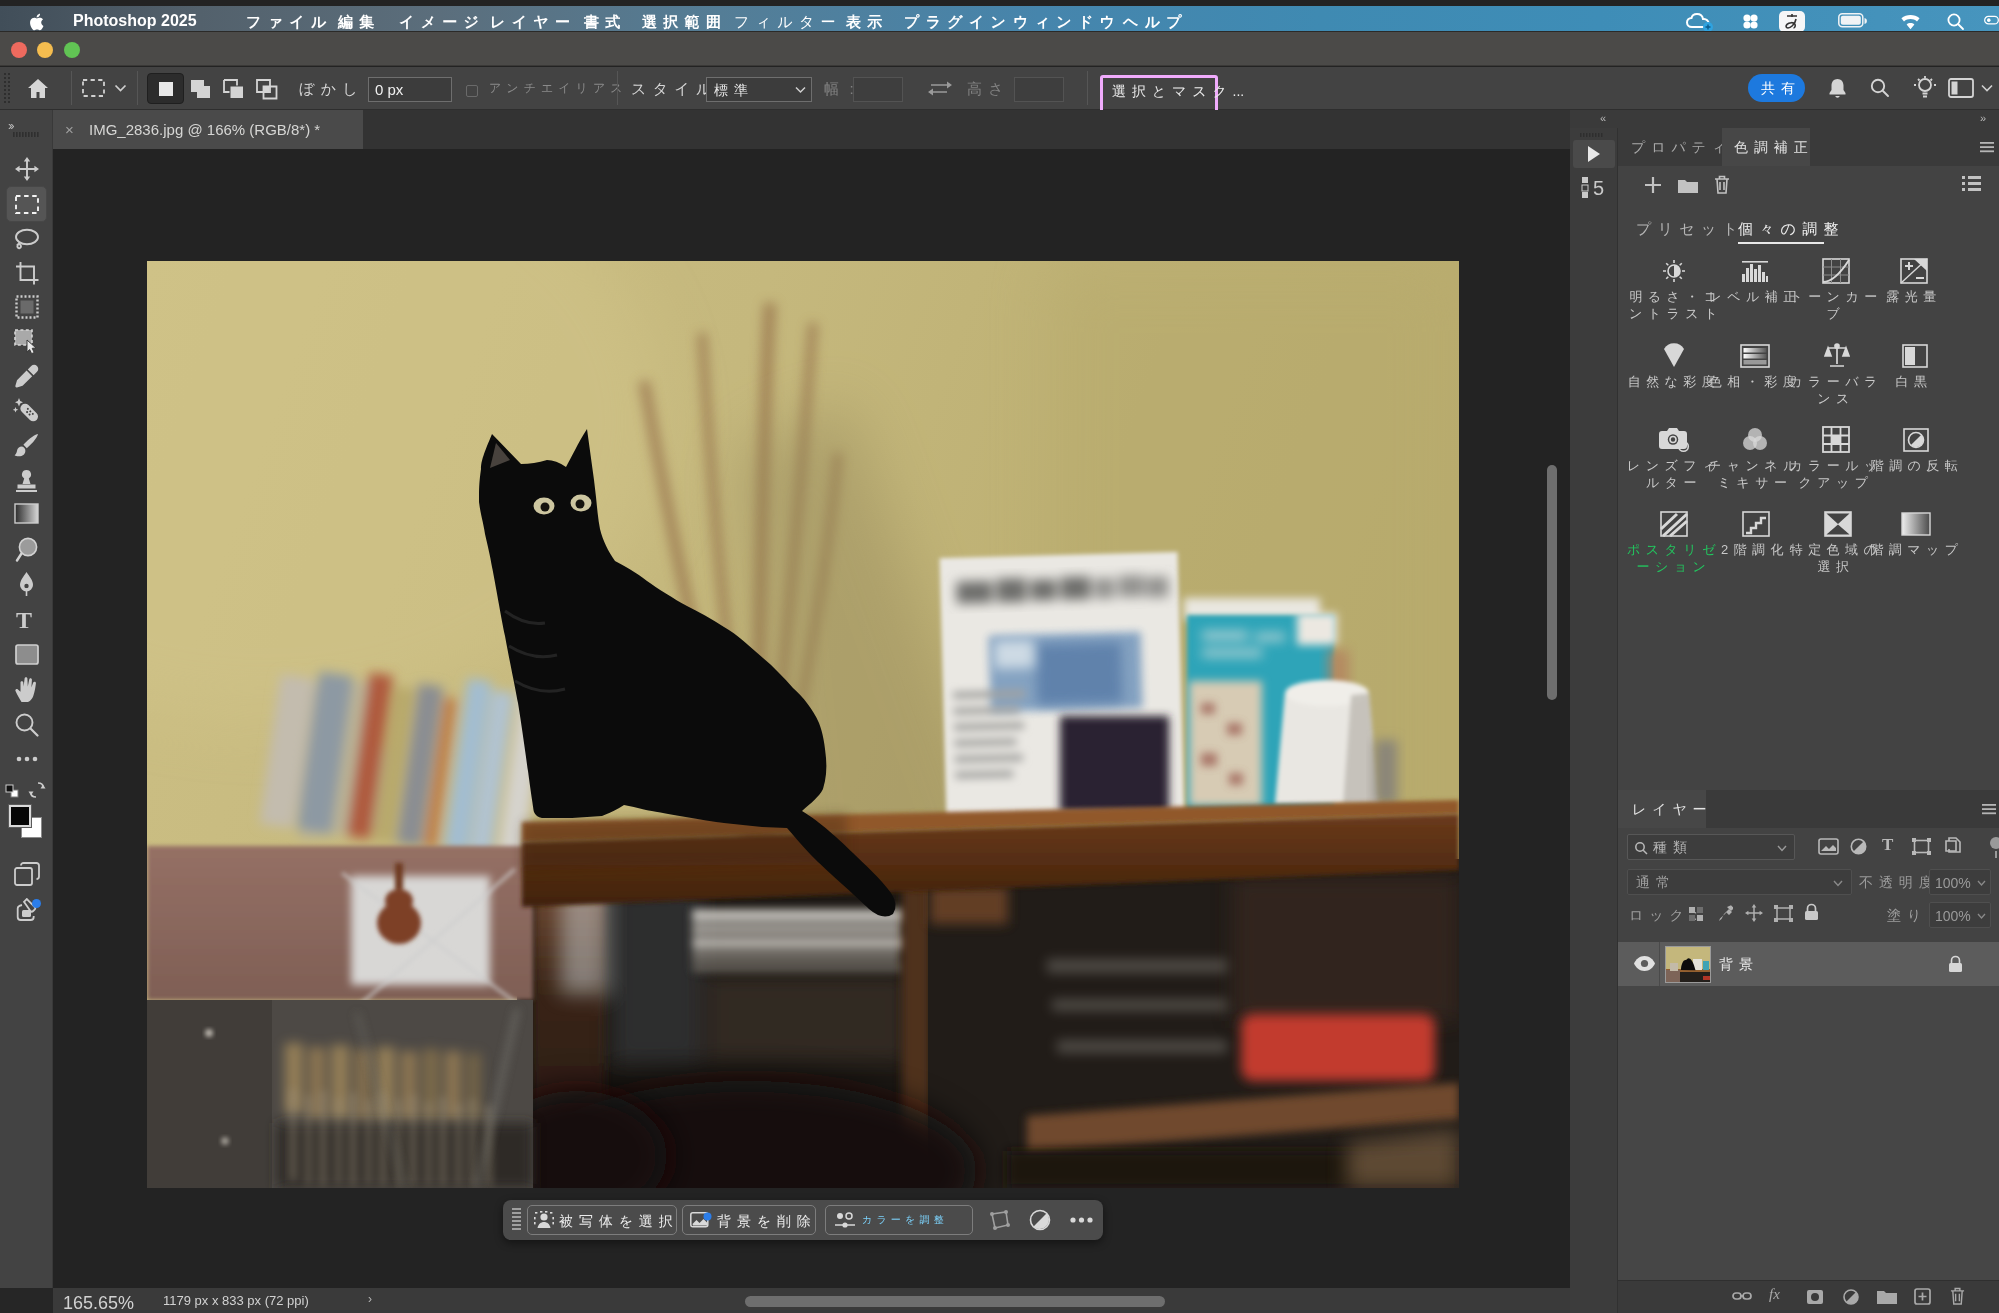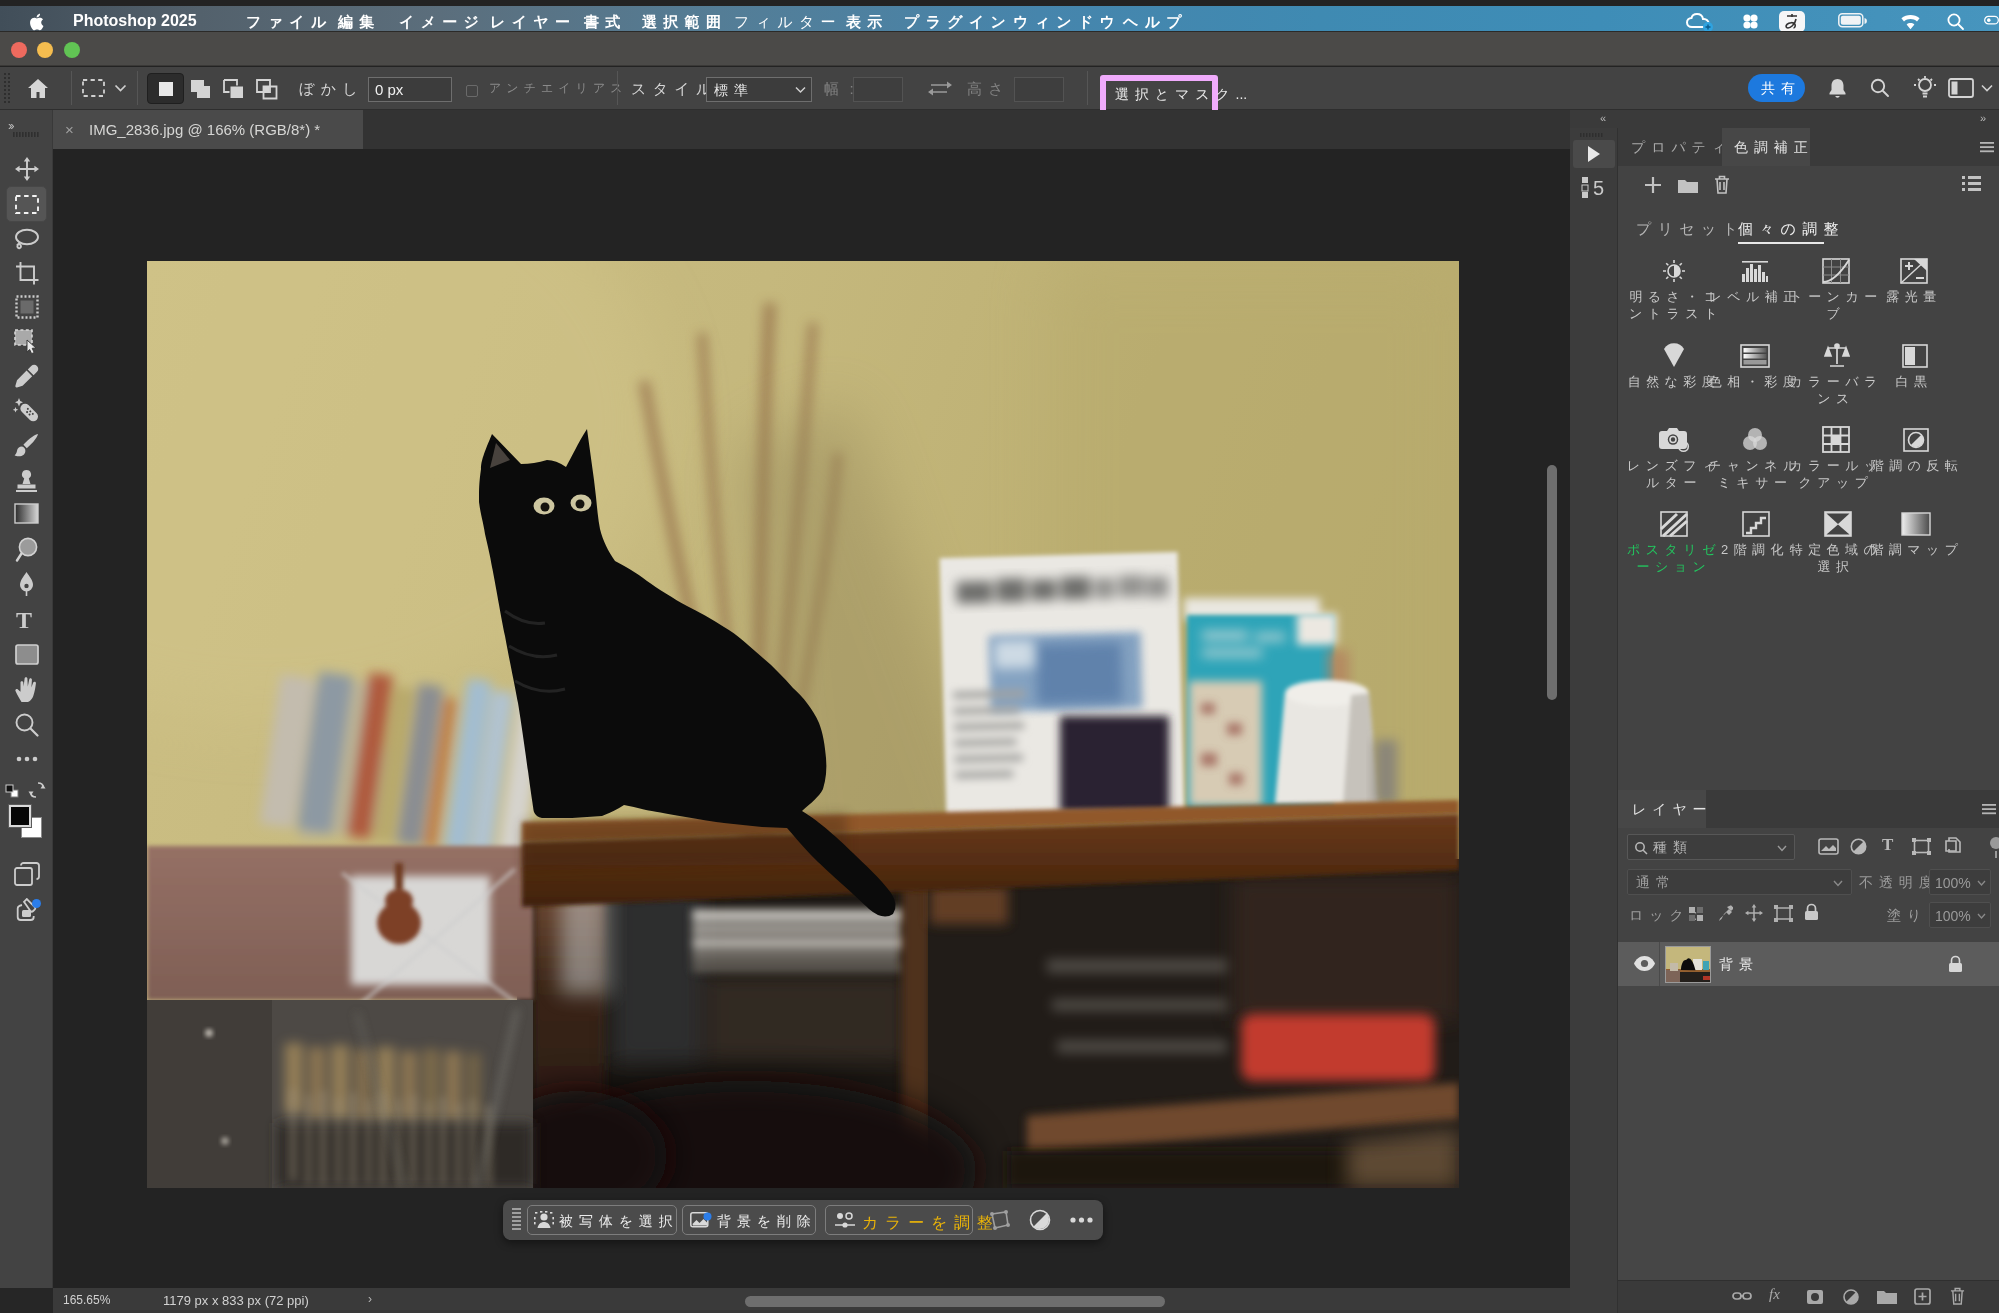--- a/index.html
+++ b/index.html
@@ -134,21 +134,21 @@
   </div>
   <div class="abs jp" style="left:824px;top:13px;font-size:15px;color:#828282;">幅<span style="letter-spacing:0">&nbsp;:</span></div>
   <div class="abs" style="left:853px;top:10px;width:50px;height:25px;background:#3e3e3e;border:1px solid #535353;"></div>
   <svg class="abs" style="left:927px;top:13px;" width="26" height="17" viewBox="0 0 26 17">
     <path fill="none" stroke="#9a9a9a" stroke-width="1.7" d="M4 5h16M4 12h16"></path>
     <path fill="#9a9a9a" d="M20 1.5 25 5l-5 3.5zM6 8.5 1 12l5 3.5z"></path>
   </svg>
   <div class="abs jp" style="left:967px;top:13px;font-size:15px;color:#828282;">高さ<span style="letter-spacing:0">&nbsp;:</span></div>
   <div class="abs" style="left:1014px;top:10px;width:50px;height:25px;background:#3e3e3e;border:1px solid #535353;"></div>
   <div class="abs" style="left:1087px;top:4px;width:1px;height:34px;background:#565656;"></div>
-  <div class="abs" style="left:1100px;top:8px;width:118px;height:45px;border:6px solid #f0abfc;border-radius:3px;">
+  <div class="abs" style="left:1100px;top:8px;width:118px;height:45px;border:3px solid #f0abfc;border-radius:3px;">
     <div class="abs jp" style="left:9px;top:5px;font-size:14px;color:#ececec;">選択とマスク<span style="letter-spacing:0">...</span></div>
   </div>
   <div class="abs" style="left:1748px;top:7px;width:57px;height:28px;border-radius:14px;background:#1d79de;">
     <div class="abs jp" style="left:13px;top:6px;font-size:14px;color:#ffffff;">共有</div>
   </div>
   <svg class="abs" style="left:1827px;top:10px;" width="21" height="22" viewBox="0 0 21 22">
     <path fill="#d4d4d4" d="M10.5 2c-3.6 0-6 2.8-6 6.5v4.5L2.5 16v1.5h16V16l-2-3V8.5c0-3.7-2.4-6.5-6-6.5zM8.2 19a2.4 2.4 0 0 0 4.6 0z"></path>
   </svg>
   <svg class="abs" style="left:1869px;top:10px;" width="21" height="21" viewBox="0 0 21 21">
     <circle cx="9" cy="9" r="6.2" fill="none" stroke="#d4d4d4" stroke-width="1.9"></circle>
@@ -613,21 +613,21 @@
       </svg>
       <div class="abs jp" style="left:34px;top:7px;font-size:14px;color:#ececec;">背景を削除</div>
     </div>
     <div class="abs" style="left:322px;top:5px;width:148px;height:30px;border:1px solid #7d7d7d;border-radius:5px;">
       <svg class="abs" style="left:8px;top:6px;" width="22" height="18" viewBox="0 0 22 18">
         <circle cx="6" cy="4" r="3" fill="#d9d9d9"></circle>
           <circle cx="15" cy="4" r="3" fill="none" stroke="#d9d9d9" stroke-width="1.5"></circle>
         <path d="M1 13h8M13 13h8" stroke="#d9d9d9" stroke-width="1.5"></path>
         <circle cx="11" cy="13" r="2.6" fill="#d9d9d9"></circle>
       </svg>
-      <div class="abs jp" style="left:36px;top:7px;font-size:16px;color:#eab308;">カラーを調整</div>
+      <div class="abs jp" style="left:36px;top:7px;font-size:10px;color:#7dd3fc;">カラーを調整</div>
     </div>
     <svg class="abs" style="left:485px;top:9px;" width="23" height="22" viewBox="0 0 23 22">
       <path d="M4 5 18 3 20 16 7 19 Z" fill="none" stroke="#9f9f9f" stroke-width="1.6"></path>
       <g fill="#9f9f9f">
           <circle cx="4" cy="5" r="2"></circle>
           <circle cx="18" cy="3" r="2"></circle>
           <circle cx="20" cy="16" r="2"></circle>
           <circle cx="7" cy="19" r="2"></circle>
         </g>
     </svg>
@@ -642,21 +642,21 @@
           <circle cx="20" cy="3" r="2.6"></circle>
         </g>
       </svg>
   </div>
 
   <div class="abs" style="left:1494px;top:316px;width:10px;height:235px;border-radius:5px;background:#6e6e6e;"></div>
 </div>
 
 <div class="abs" id="statusbar" style="left:0;top:1288px;width:1570px;height:25px;background:#3a3a3a;">
   <div class="abs" style="left:0;top:0;width:53px;height:25px;background:#262626;"></div>
-  <div class="abs" style="left:63px;top:5px;font-size:12px;color:#d2d2d2;">165.65%</div>
+  <div class="abs" style="left:63px;top:5px;font-size:18px;color:#d2d2d2;">165.65%</div>
   <div class="abs" style="left:163px;top:5px;font-size:13px;color:#d2d2d2;">1179 px x 833 px (72 ppi)</div>
   <div class="abs" style="left:368px;top:4px;font-size:12px;color:#b5b5b5;">›</div>
   <div class="abs" style="left:745px;top:8px;width:420px;height:11px;border-radius:6px;background:#6e6e6e;"></div>
 </div>
 
 <div class="abs" id="right-top" style="left:1570px;top:110px;width:429px;height:18px;background:#3a3a3a;">
   <div class="abs" style="left:30px;top:2px;font-size:11px;color:#b9b9b9;">«</div>
   <div class="abs" style="left:410px;top:2px;font-size:11px;color:#b9b9b9;">»</div>
 </div>
 <div class="abs" id="right-strip" style="left:1570px;top:128px;width:48px;height:1185px;background:#3c3c3c;border-right:1px solid #313131;">

